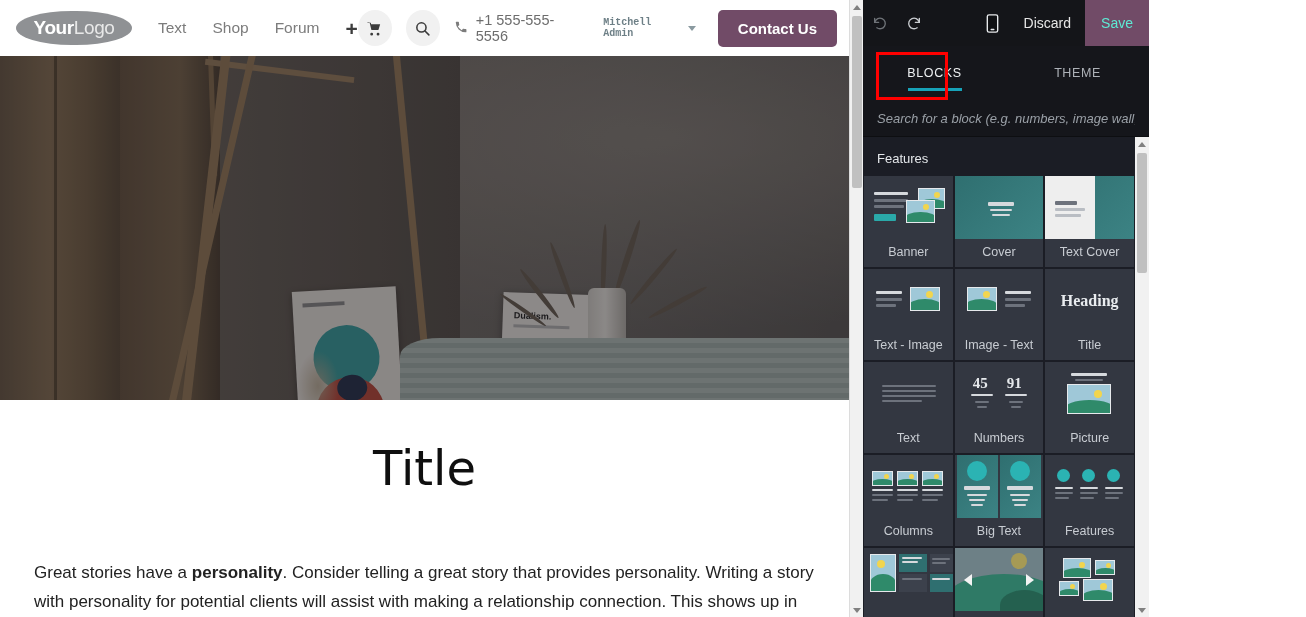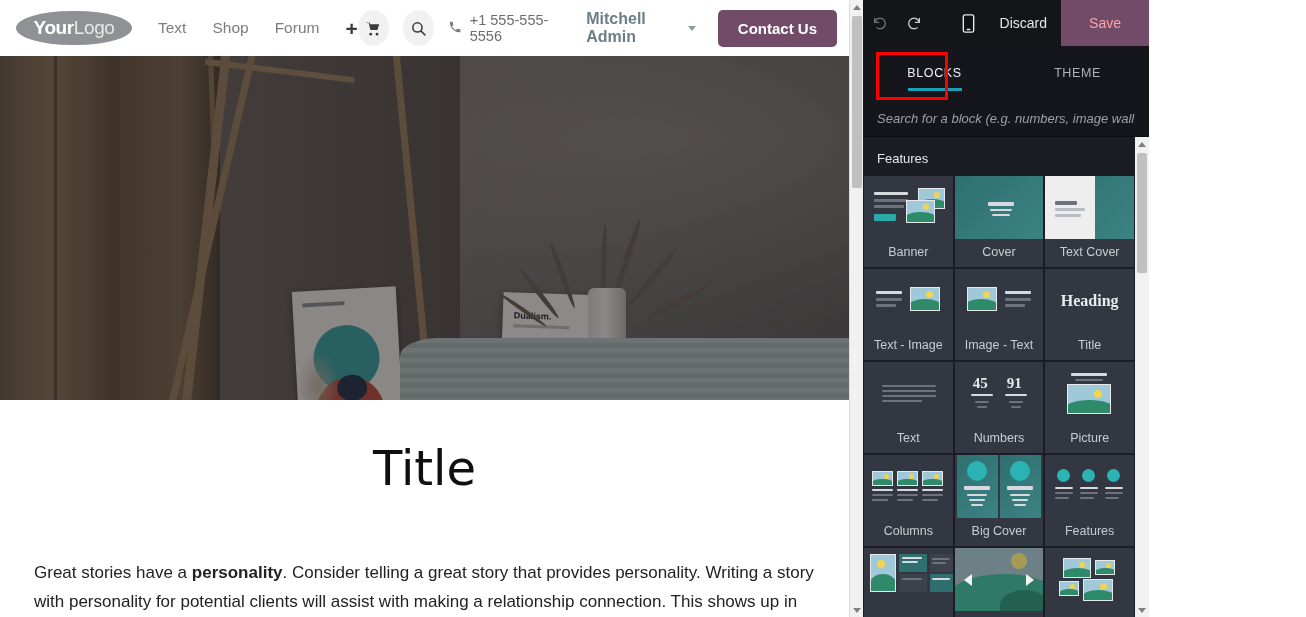--- a/index.html
+++ b/index.html
@@ -30,21 +30,21 @@
   .nav { display: flex; align-items: center; gap: 26px; }
   .nav a { color: #7c7c7c; font-size: 15.5px; text-decoration: none; }
   .nav .plus { color: #3c3c3c; font-size: 21px; font-weight: 700; line-height: 1; }
 
   .hdr-right { margin-left: auto; display: flex; align-items: center; gap: 14px; }
   .circle-btn {
     width: 36px; height: 36px; border-radius: 50%; background: #f1f1f1;
     display: flex; align-items: center; justify-content: center; color: #3c3c3c;
   }
   .phone-blk { display: flex; align-items: center; gap: 8px; color: #6d6d6d; font-size: 14.5px; }
-  .user-blk { display: flex; align-items: center; gap: 6px; color: #6d7f86; font-size: 16px; font-weight: 700; margin-left: 10px; }
+  .user-blk { display: flex; align-items: center; gap: 6px; color: #6d7f86; font-size: 10px; font-weight: 700; margin-left: 10px; font-family: Liberation Mono, monospace; }
   .caret-dn { width: 0; height: 0; border-left: 4px solid transparent; border-right: 4px solid transparent; border-top: 5px solid #8a9aa0; }
   .contact-btn {
     background: #714b67; color: #fff; font-size: 15px; font-weight: 700;
     padding: 10px 20px; border-radius: 5px; margin-left: 8px; white-space: nowrap;
   }
 
   
   .hero { position: relative; height: 344px; overflow: hidden; background: #3a352f; }
   .hero .wall { position: absolute; inset: 0;
     background:
@@ -128,21 +128,21 @@
   
   .editor { width: 286px; height: 617px; background: #1b1d25; display: flex; flex-direction: column; flex: none; }
 
   .ed-top { height: 46px; background: #141519; display: flex; align-items: center; color: #d7d7d7; }
   .ed-top .ico { width: 34px; display: flex; align-items: center; justify-content: center; font-size: 17px; }
   .ed-top .undo { color: #6f7378; }
   .ed-top .redo { color: #c9ccd0; }
   .ed-top .spacer { flex: 1; }
   .ed-top .mobile { width: 34px; display: flex; align-items: center; justify-content: center; }
   .ed-top .discard { font-size: 14px; color: #e6e6e6; padding: 0 14px; height: 100%; display: flex; align-items: center; }
-  .ed-top .save { font-size: 14px; color: #fca5a5; background: #714b67; padding: 0 28px; height: 100%; display: flex; align-items: center; text-align: center; }
+  .ed-top .save { font-size: 14px; color: #5eead4; background: #714b67; padding: 0 16px; height: 100%; display: flex; align-items: center; text-align: center; }
 
   .ed-tabs { height: 54px; background: #15161b; display: flex; align-items: stretch; position: relative; }
   .ed-tab { flex: 1; display: flex; flex-direction: column; align-items: center; justify-content: center;
     font-size: 12.5px; letter-spacing: .6px; color: #aeb2b8; position: relative; }
   .ed-tab.active { color: #eef1f3; }
   .ed-tab.active:after { content: ""; position: absolute; bottom: 9px; left: 50%; transform: translateX(-50%);
     width: 54px; height: 3px; background: #17a2b8; }
   .hl-box { position: absolute; left: 13px; top: 6px; width: 72px; height: 48px; border: 3px solid #f00; pointer-events: none; }
 
   .ed-search { height: 37px; background: #15161b; display: flex; align-items: center; padding: 0 14px;
@@ -487,21 +487,21 @@
               <div class="tl w" style="left:9px;top:31px;width:26px;height:4px;"></div>
               <div class="tl w" style="left:12px;top:39px;width:20px;height:2px;"></div>
               <div class="tl w" style="left:14px;top:44px;width:16px;height:2px;"></div>
               <div class="tl w" style="left:16px;top:49px;width:12px;height:2px;"></div>
               <div class="circ" style="left:55px;top:6px;width:20px;height:20px;"></div>
               <div class="tl w" style="left:52px;top:31px;width:26px;height:4px;"></div>
               <div class="tl w" style="left:55px;top:39px;width:20px;height:2px;"></div>
               <div class="tl w" style="left:57px;top:44px;width:16px;height:2px;"></div>
               <div class="tl w" style="left:59px;top:49px;width:12px;height:2px;"></div>
             </div>
-            <div class="cap">Big Cover</div>
+            <div class="cap">Big Text</div>
           </div>
 
           <div class="cell">
             <div class="thumb">
               <div class="circ" style="left:12px;top:14px;width:13px;height:13px;"></div>
               <div class="tl w" style="left:10px;top:32px;width:18px;height:2px;"></div>
               <div class="tl" style="left:10px;top:37px;width:18px;height:2px;"></div>
               <div class="tl" style="left:10px;top:42px;width:14px;height:2px;"></div>
               <div class="circ" style="left:37px;top:14px;width:13px;height:13px;"></div>
               <div class="tl w" style="left:35px;top:32px;width:18px;height:2px;"></div>

